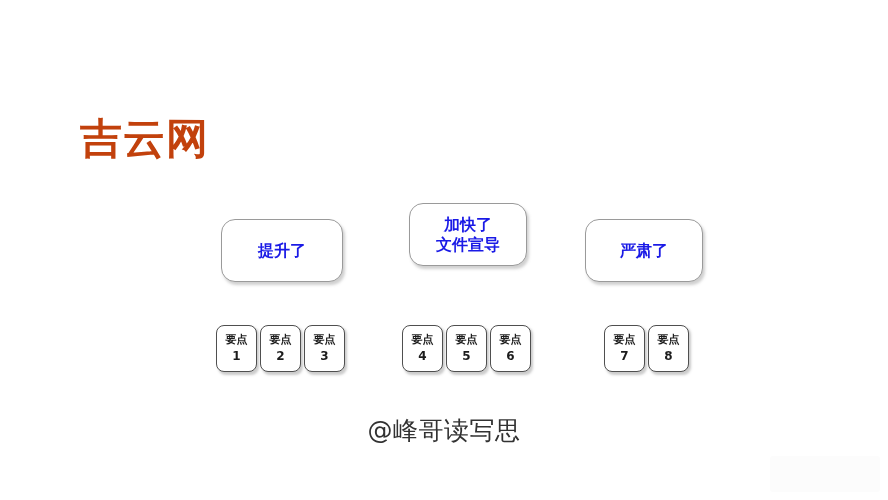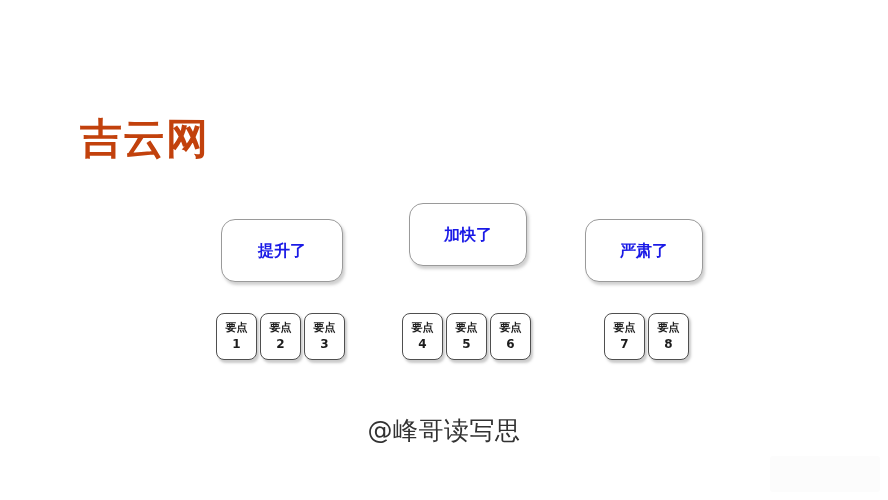--- a/index.html
+++ b/index.html
@@ -88,20 +88,21 @@
     border-radius: 8px;
     box-shadow: 2px 2.5px 2.5px rgba(130,130,130,0.42);
     display: flex;
     flex-direction: column;
     align-items: center;
     justify-content: center;
     color: #1c1c1c;
     font-size: 11px;
     font-weight: bold;
     line-height: 1.35;
+    margin-top: 12px;
   }
   .point-box .pnum {
     font-size: 12px;
     font-weight: bold;
   }
 
   
   #signature {
     position: absolute;
     left: 0;
@@ -150,20 +151,21 @@
         <div class="point-box">
           <span>要点</span>
           <span class="pnum">3</span>
         </div>
       </div>
     </div>
 
     <div class="group">
       <div class="headline-box" style="left:409px; top:203px; width:118px; height:63px;">
         <span class="ln">加快了</span>
+        <span class="ln">文件宣导</span>
       </div>
       <div class="points-row" style="left:402px; top:313px;">
         <div class="point-box">
           <span>要点</span>
           <span class="pnum">4</span>
         </div>
         <div class="point-box">
           <span>要点</span>
           <span class="pnum">5</span>
         </div>

